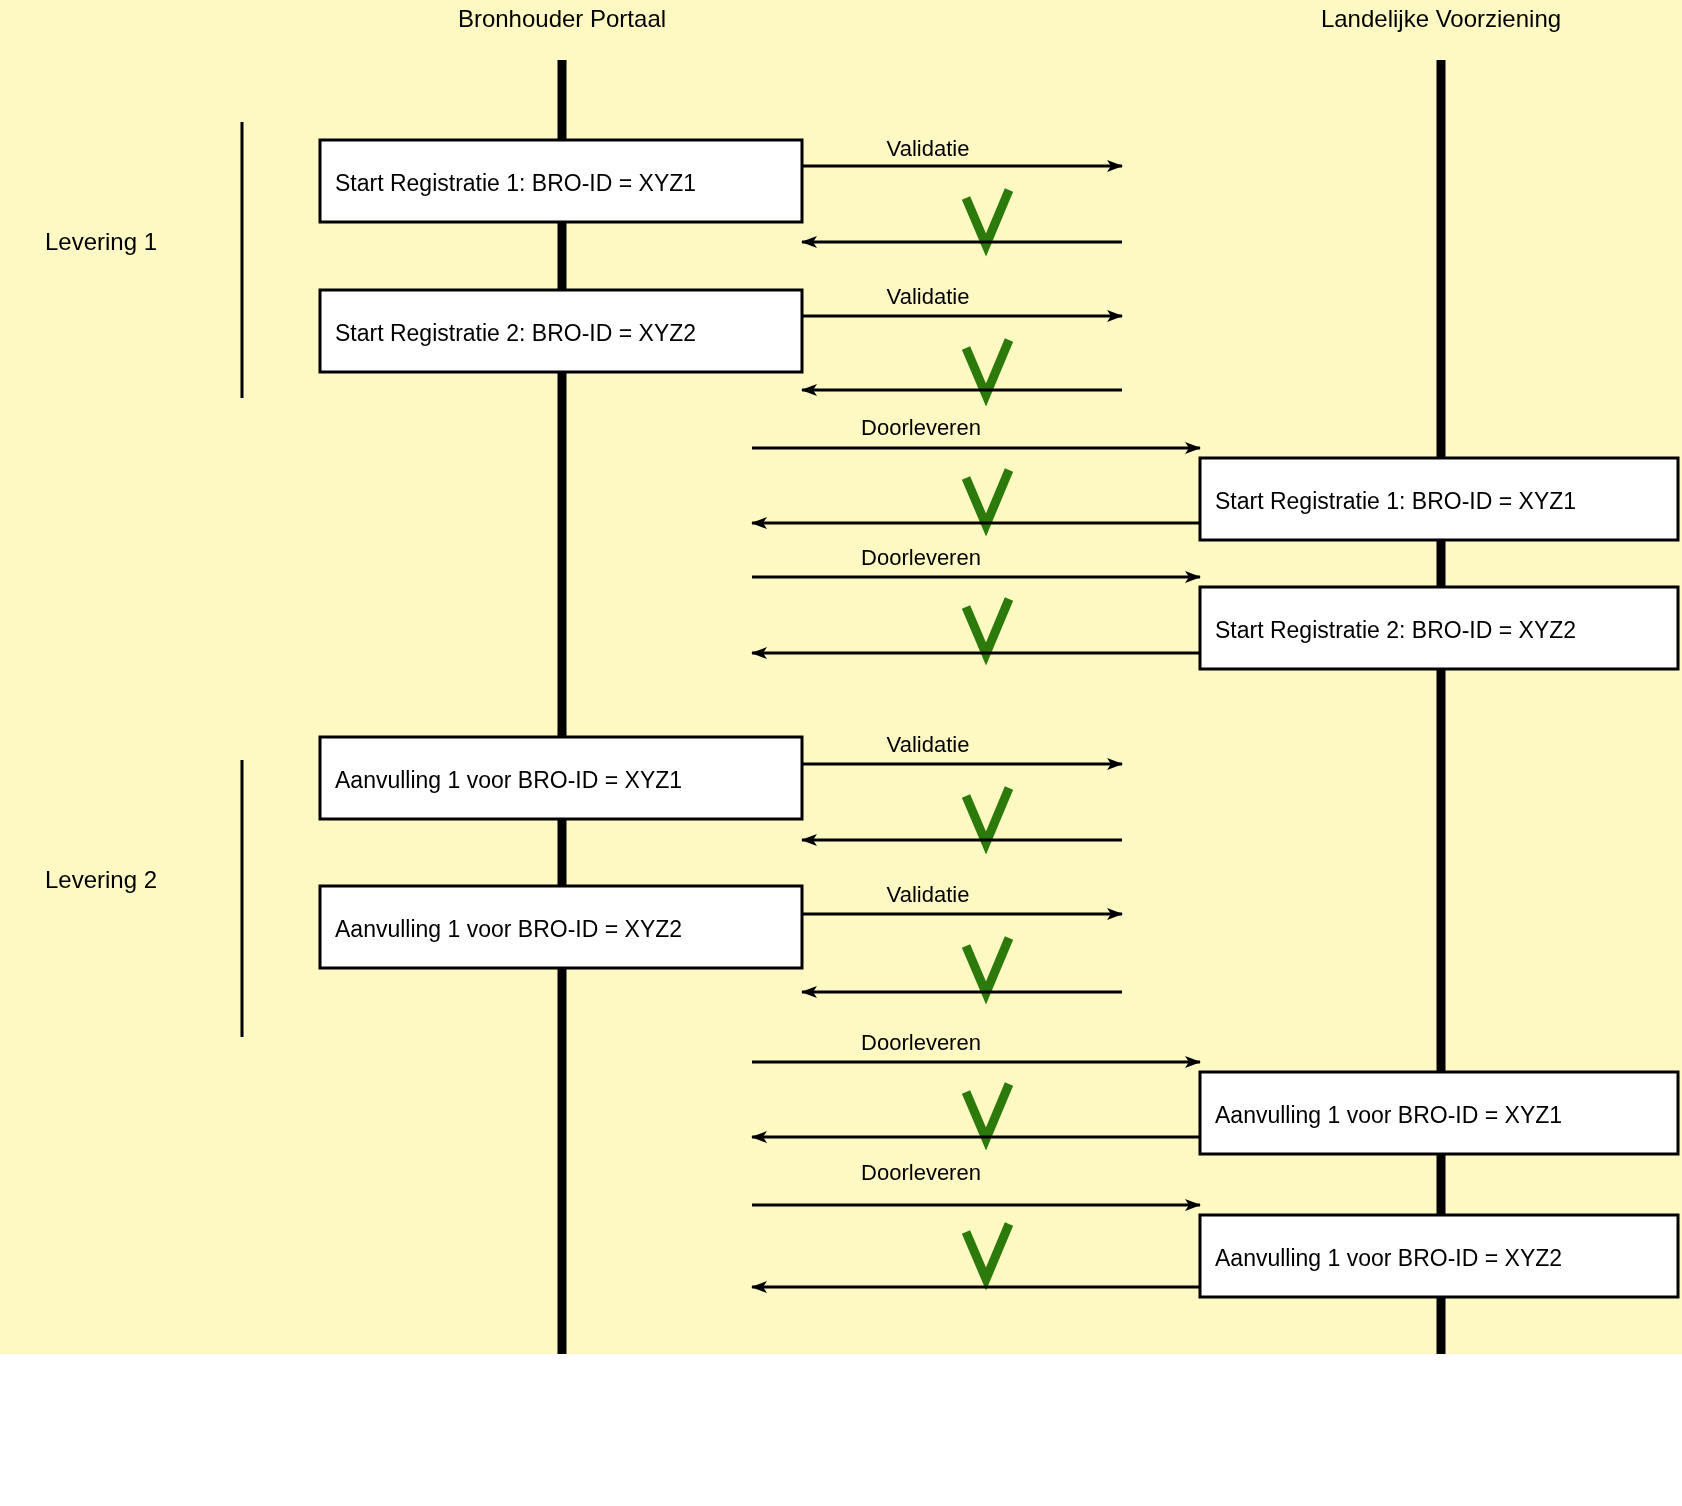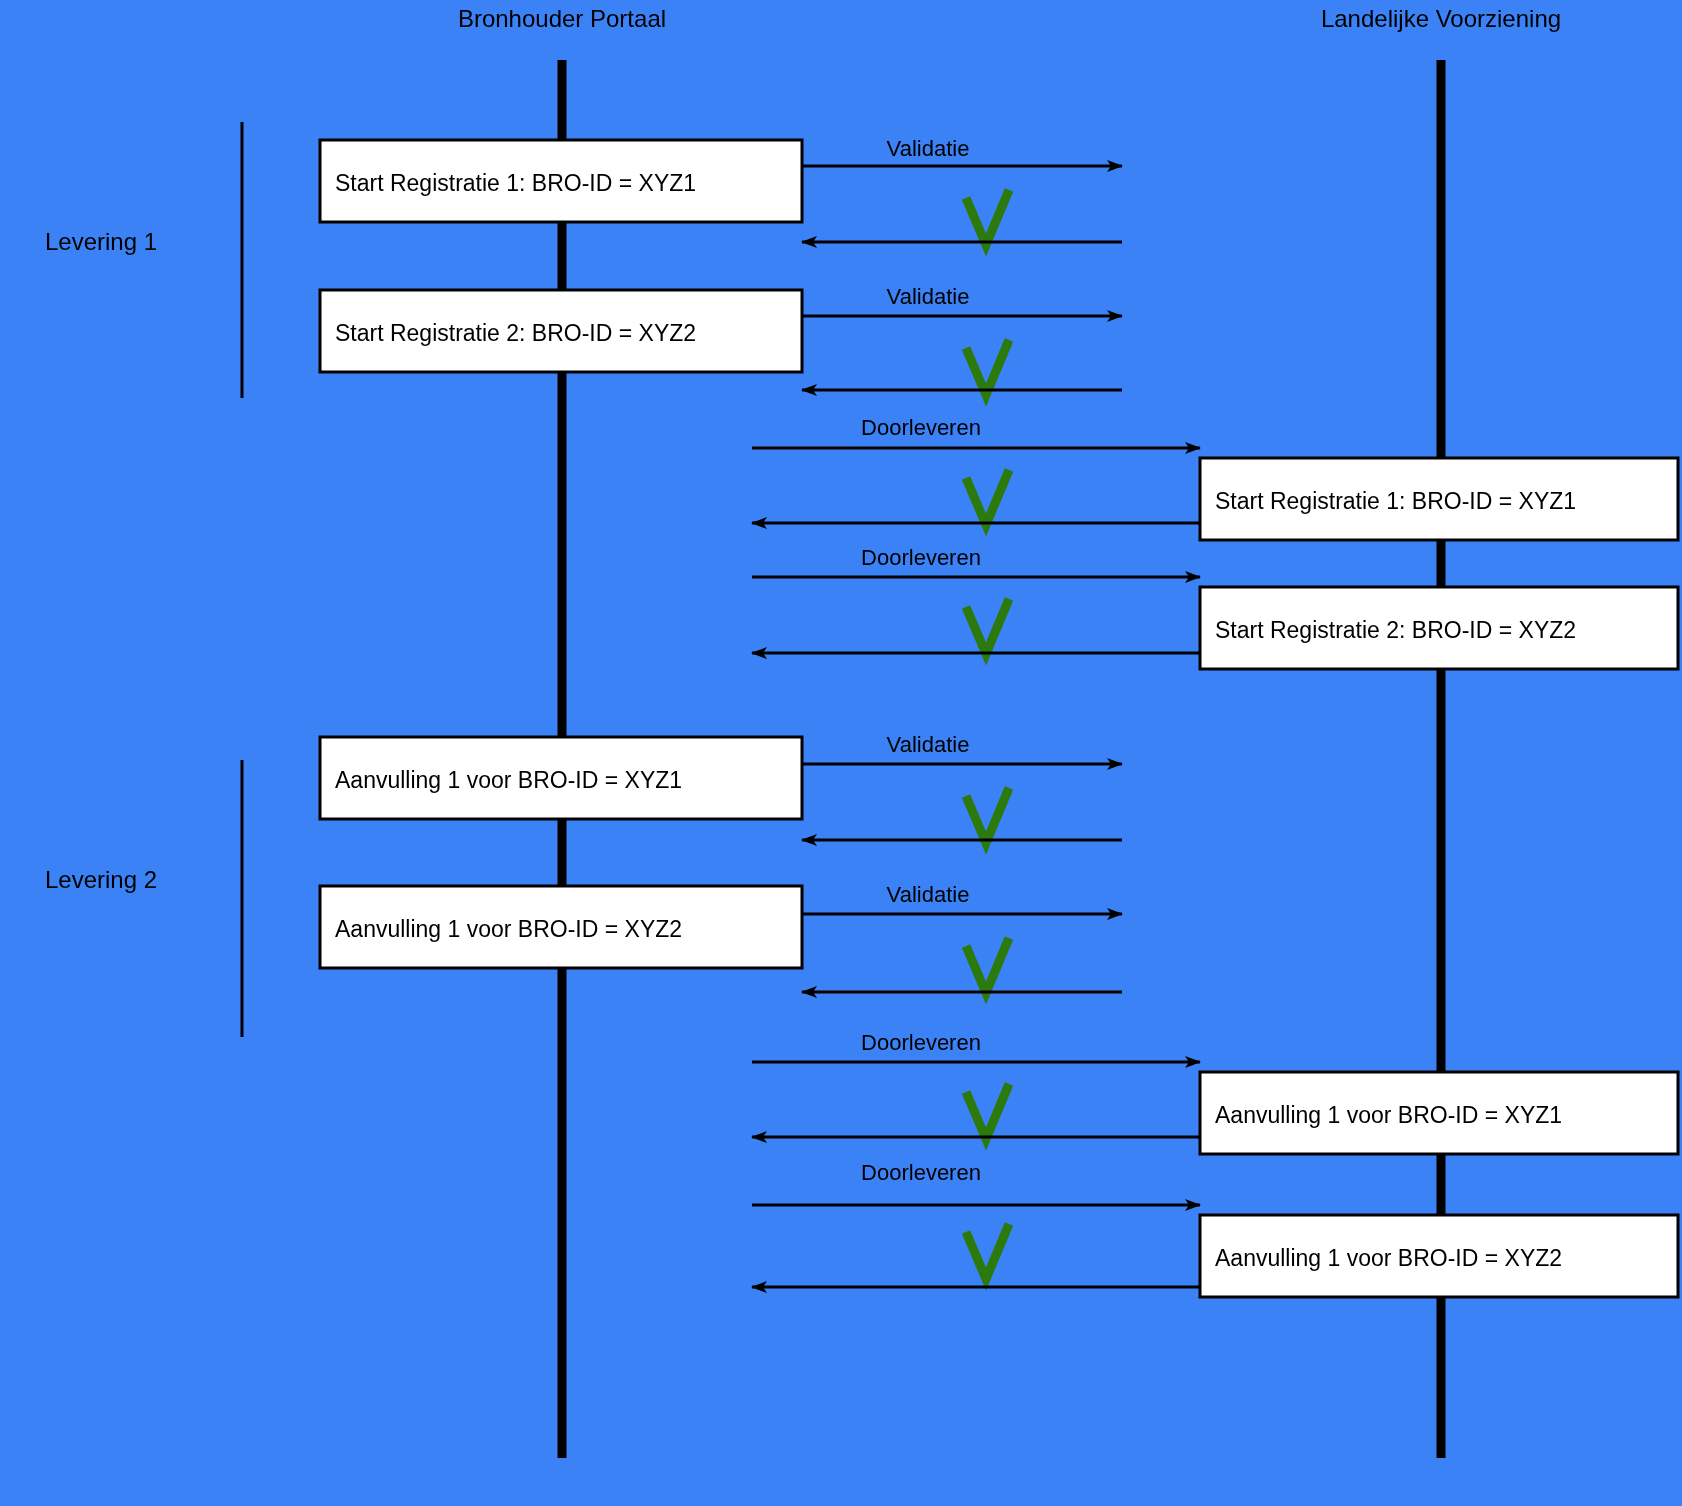--- a/index.html
+++ b/index.html
@@ -6,22 +6,22 @@
     margin: 0;
     padding: 0;
     background: #ffffff;
   }
   body {
     font-family: "Liberation Sans", sans-serif;
   }
   #canvas {
     position: relative;
     width: 1682px;
-    height: 1506px;
-    background: #3b82f6;
+    height: 1354px;
+    background: #fef9c3;
     overflow: hidden;
   }
   svg#diagram {
     position: absolute;
     left: 0;
     top: 0;
     width: 1682px;
     height: 1506px;
   }
   .hdr-text {

